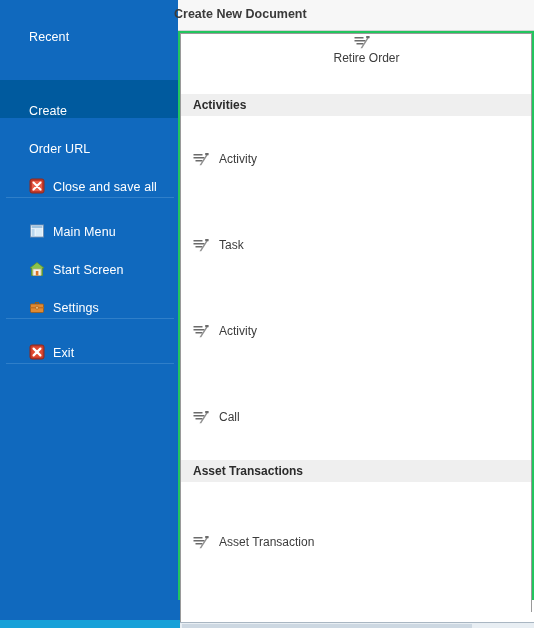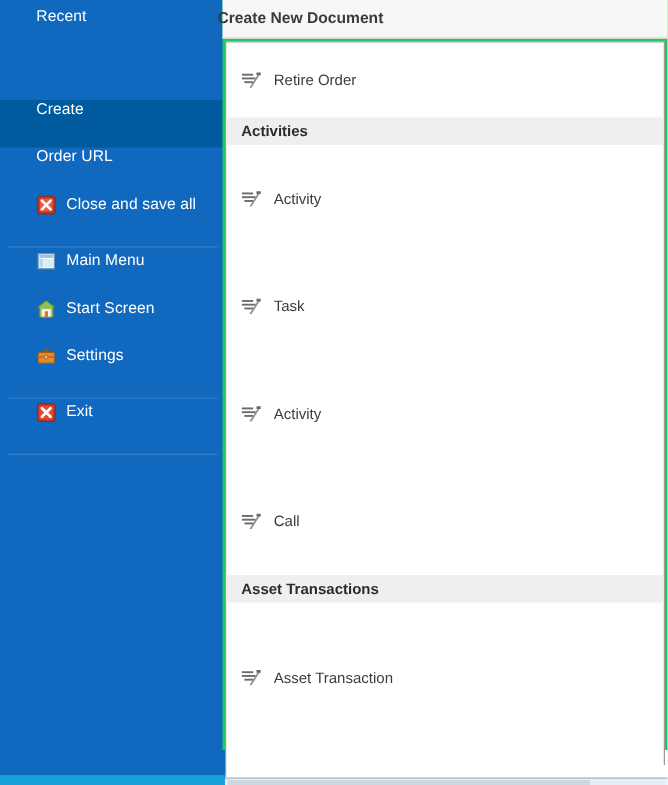--- a/index.html
+++ b/index.html
@@ -28,21 +28,21 @@
     top: 0;
     width: 180px;
     height: 620px;
     background: #1069be;
     box-sizing: border-box;
   }
   .side-item {
     position: relative;
     height: 38px;
     display: flex;
-    align-items: flex-start;
+    align-items: flex-end;
     padding-left: 29px;
     box-sizing: border-box;
     color: #ffffff;
     font-size: 12.5px;
     letter-spacing: 0.1px;
     cursor: default;
   }
   .side-item.selected {
     background: #005a9e;
     margin-top: 36px;
@@ -142,21 +142,21 @@
     padding-left: 12px;
     box-sizing: border-box;
     cursor: default;
   }
   .doc-item .doc-label {
     margin-left: 9px;
     font-size: 12px;
     color: #3c3c3c;
     white-space: nowrap;
   }
-  .doc-item.first { height: 60px; }
+  .doc-item.first { height: 60px; flex-direction: column; }
   .doc-item.tail { height: 120px; }
 
   .docicon {
     width: 17px;
     height: 16px;
     flex: 0 0 17px;
   }
 
   
   .bottom-blue {

